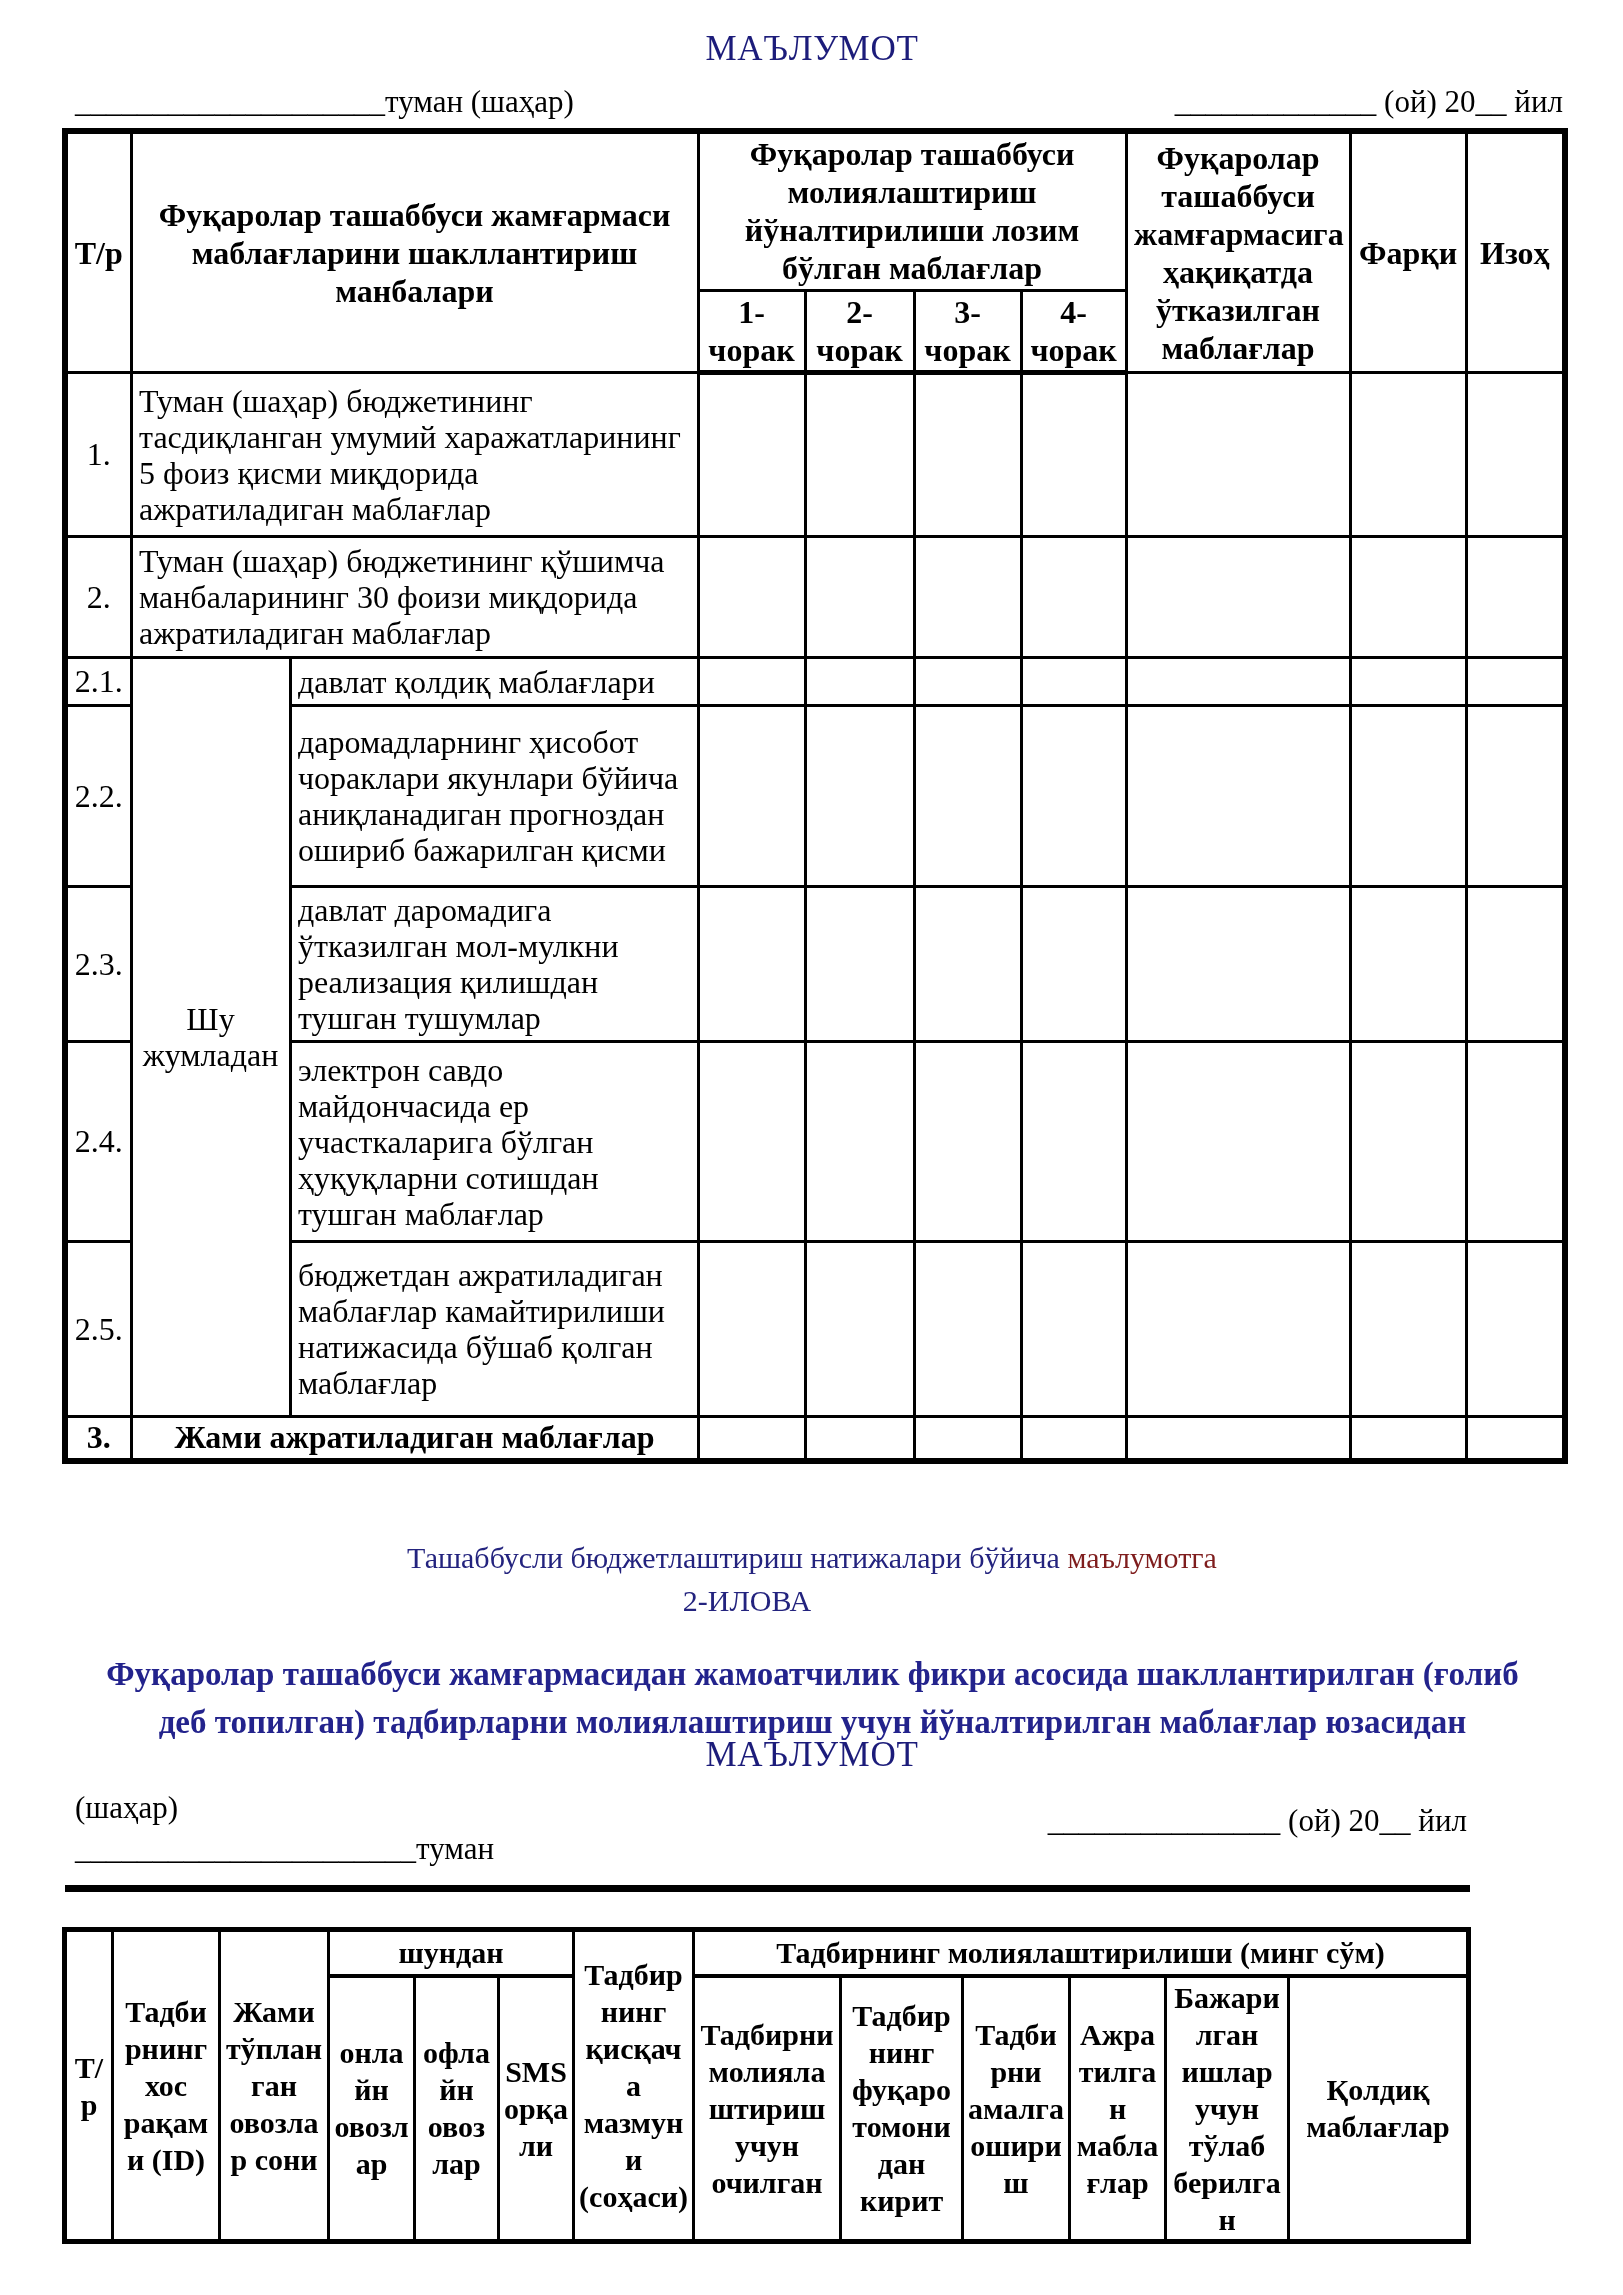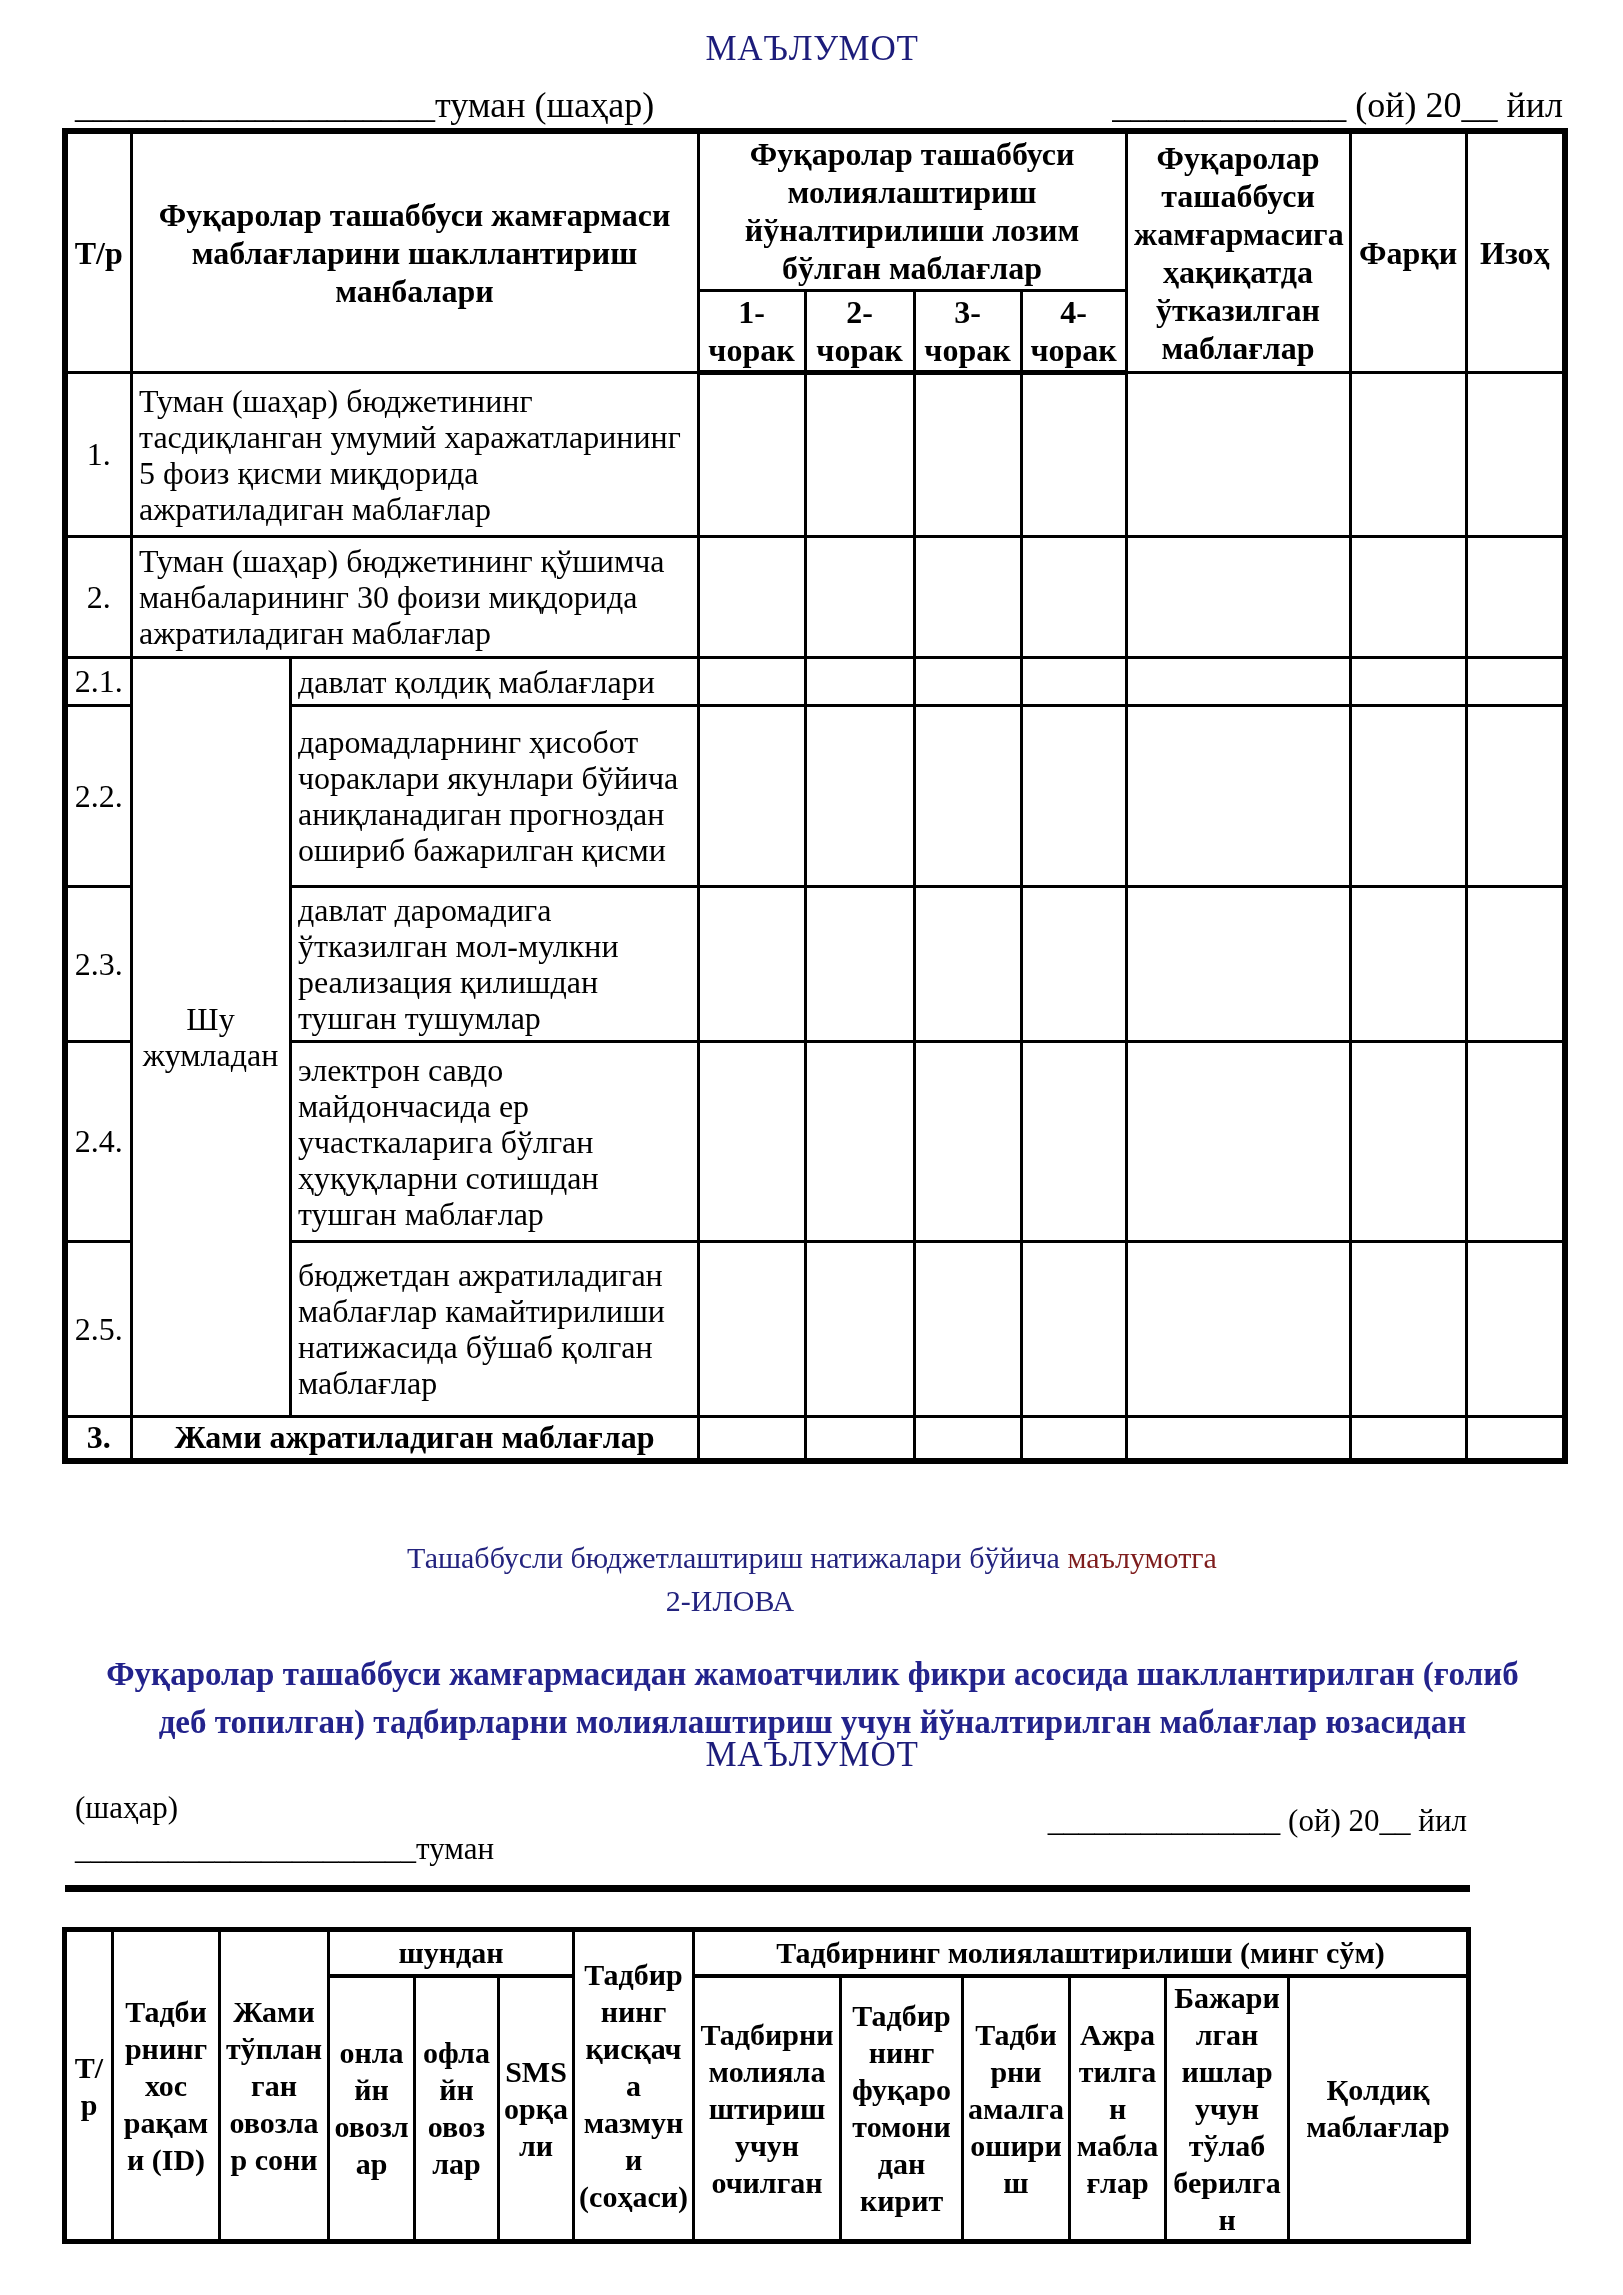--- a/index.html
+++ b/index.html
@@ -11,30 +11,30 @@
   .page{position:absolute;inset:0;background:#fff;overflow:hidden;}
 
   
   .doc-title{
     position:absolute;top:29px;left:0;width:1624px;text-align:center;
     font-size:35px;color:#1c1c7a;letter-spacing:0.7px;
   }
   .top-row{
     position:absolute;top:84px;left:75px;width:1488px;
     display:flex;justify-content:space-between;align-items:baseline;
-    font-size:36px;
+    font-size:31px;
   }
   .ref-line{
     position:absolute;top:1541px;left:0;width:1624px;text-align:center;
     font-size:30px;color:#23237e;
   }
   .ref-line .teal{color:#7f1d1d;}
   .annex{
     position:absolute;top:1584px;left:0;width:1460px;text-align:center;
-    font-size:30px;color:#23237e;
+    font-size:30px;color:#23237e;padding-left:17px;
   }
   .bold-heading{
     position:absolute;top:1650px;left:79px;width:1467px;text-align:center;
     font-size:33px;line-height:48px;font-weight:bold;color:#23238c;
   }
   .doc-title2{
     position:absolute;top:1735px;left:0;width:1624px;text-align:center;
     font-size:35px;color:#1c1c7a;letter-spacing:0.7px;
   }
   .district2{

